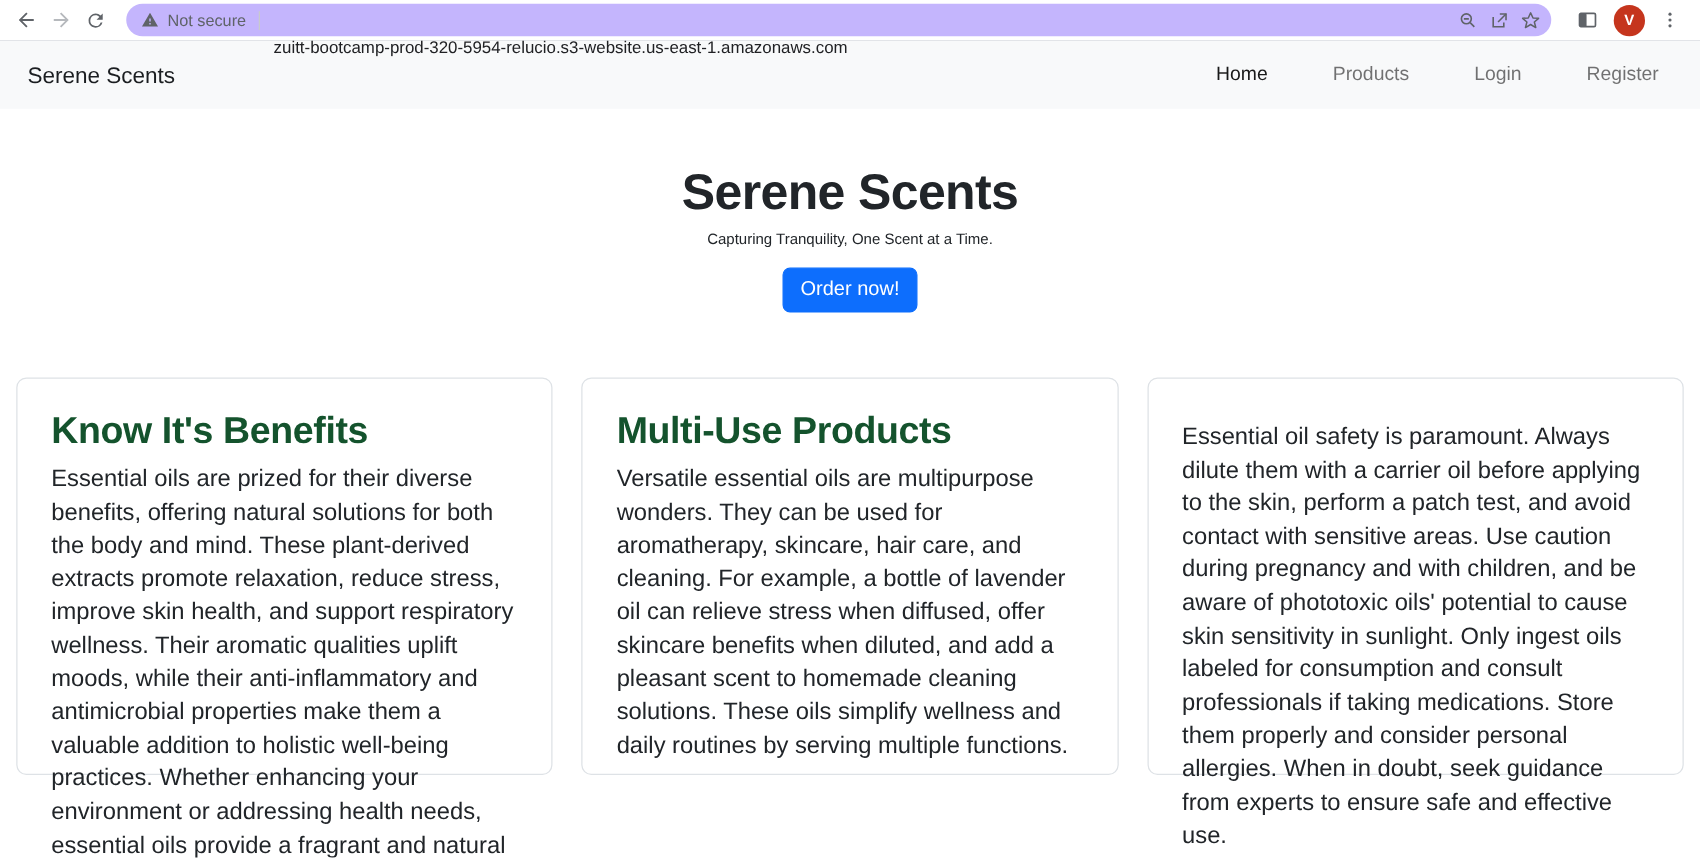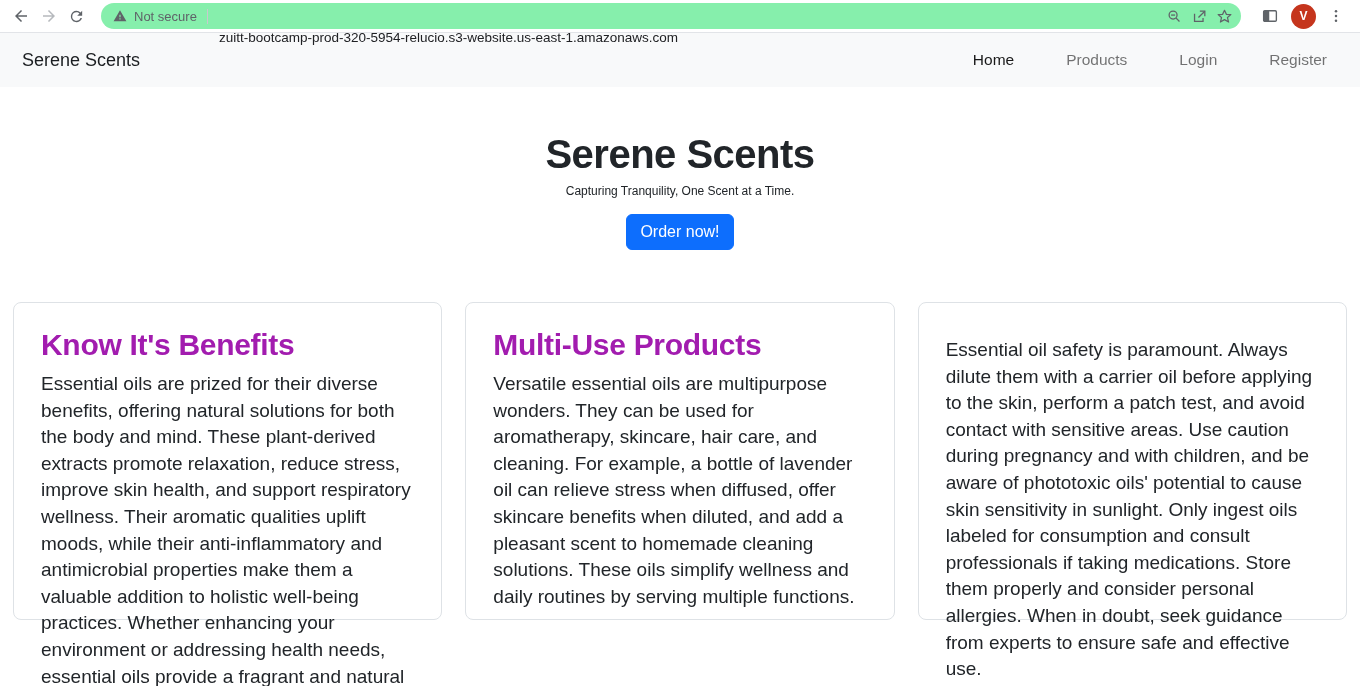--- a/index.html
+++ b/index.html
@@ -20,21 +20,21 @@
   }
   .chrome-btn {
     background: none; border: none; padding: 4px;
     display: flex; align-items: center; justify-content: center;
     cursor: pointer; border-radius: 50%;
   }
   .icon-dark { color: #5f6368; }
   .icon-dim  { color: #b6b9bd; }
   .omnibox {
     flex: 1; height: 26px; margin: 0 8px 0 10px;
-    background: #86efac; border-radius: 13px;
+    background: #c4b5fd; border-radius: 13px;
     display: flex; align-items: center;
     padding: 0 4px 0 12px; min-width: 0; cursor: text; justify-content: space-between;
   }
   .chip-text { font-size: 13px; color: #5f6368; margin: 0 10px 0 7px; white-space: nowrap; cursor: pointer; }
   .omni-divider { width: 1px; height: 15px; background: #c8cacd; margin-right: 11px; }
   .url-text {
     font-size: 13.5px; color: #202124; white-space: nowrap;
     overflow: hidden; text-overflow: ellipsis; margin-top: 43px;
   }
   .omni-spacer { flex: 1; }
@@ -78,21 +78,21 @@
 
   
   .cards { display: flex; gap: 23px; padding: 0 13px; margin-top: 52px; }
   .card {
     flex: 1; background: #ffffff;
     border: 1px solid #dee2e6; border-radius: 8px;
     padding: 25px 27px; height: 318px;
   }
   .card h2 {
     margin: 0; font-size: 30px; font-weight: 600;
-    color: #a21caf; letter-spacing: -0.3px;
+    color: #14532d; letter-spacing: -0.3px;
   }
   .card p {
     margin: 9px 0 0; font-size: 19px; line-height: 1.4;
     color: #212529;
   }
 </style>
 </head>
 <body>
 
 <div class="chrome">

